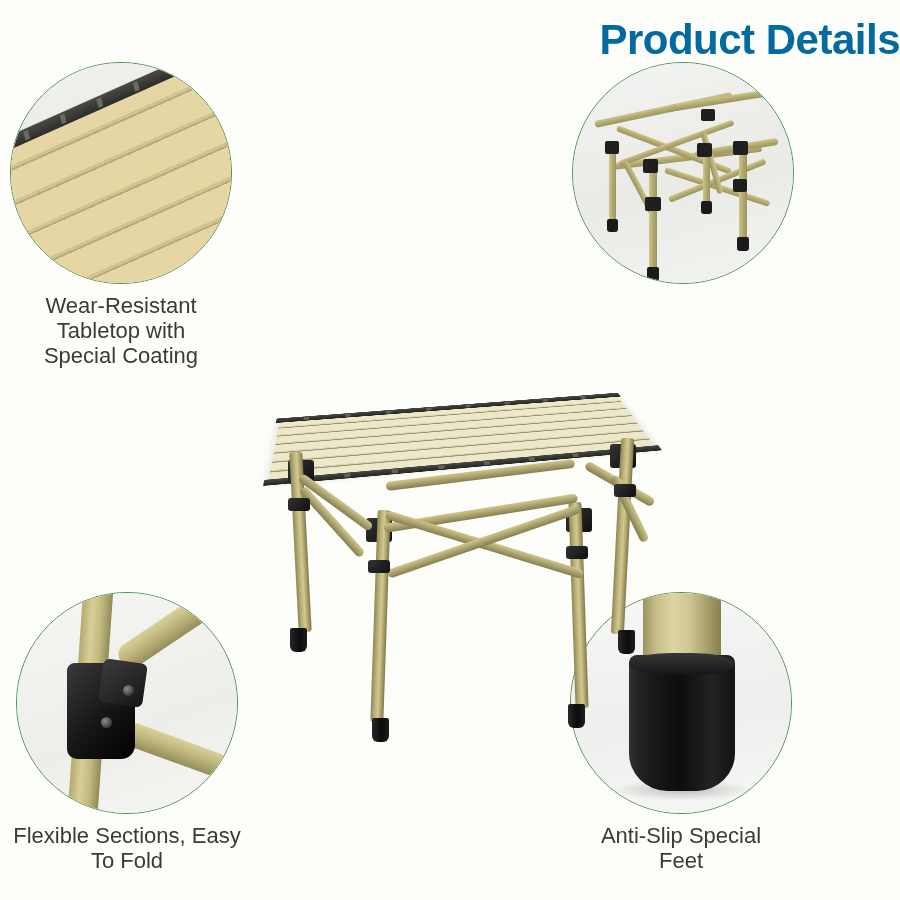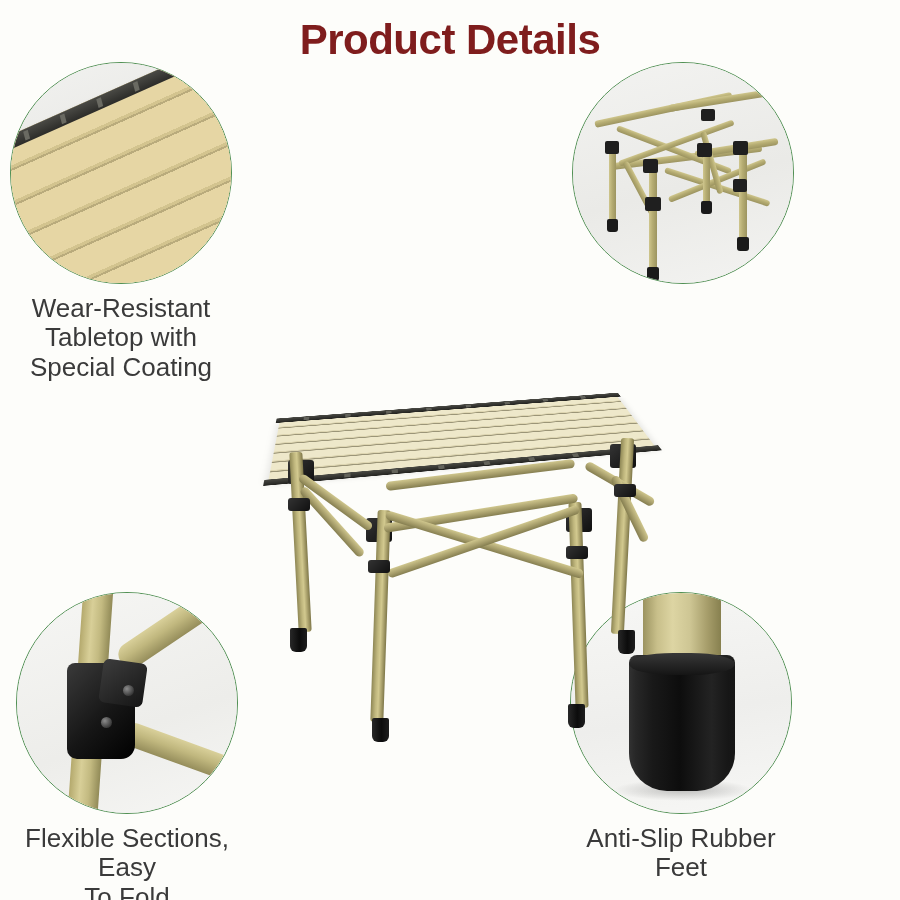--- a/index.html
+++ b/index.html
@@ -16,25 +16,25 @@
     overflow: hidden;
     font-family: "Liberation Sans", sans-serif;
   }
 
   
   #page-title {
     position: absolute;
     top: 16px;
     left: 0;
     width: 900px;
-    text-align: center;
+    text-align: right;
     font-size: 42px;
     font-weight: bold;
     letter-spacing: -0.5px;
-    color: #7f1d1d;
+    color: #0369a1;
     font-family: "Liberation Sans", sans-serif;
   }
 
   
   .feature {
     position: absolute;
     width: 230px;
   }
   .circle-wrap {
     position: relative;
@@ -43,21 +43,21 @@
     margin: 0 auto;
     border-radius: 50%;
     border: 1.6px solid #4f8f52;
     background: #f4f4f2;
     overflow: hidden;
     box-sizing: border-box;
   }
   .caption {
     margin-top: 10px;
     text-align: center;
-    font-size: 26px;
+    font-size: 22px;
     line-height: 1.13;
     color: #3a3a3a;
     font-family: "Liberation Sans", sans-serif;
     white-space: pre-line;
   }
 
   #feature-tabletop  { left: 6px;   top: 62px; }
   #feature-frame     { left: 568px; top: 62px; }
   #feature-sections  { left: 12px;  top: 592px; }
   #feature-feet      { left: 566px; top: 592px; }
@@ -375,21 +375,21 @@
 
   <div class="feature" id="feature-feet">
     <div class="circle-wrap">
       <div class="foot-scene">
         <div class="foot-shadow"></div>
         <div class="foot-leg"></div>
         <div class="foot-cap"></div>
         <div class="foot-lip"></div>
       </div>
     </div>
-    <div class="caption">Anti-Slip Rubber
+    <div class="caption">Anti-Slip Special
 Feet</div>
   </div>
 
   <div id="main-product">
 
     <div class="top-plate">
       <div class="planks"></div>
       <div class="rail t">
         <i style="left:30px"></i>
           <i style="left:76px"></i>

